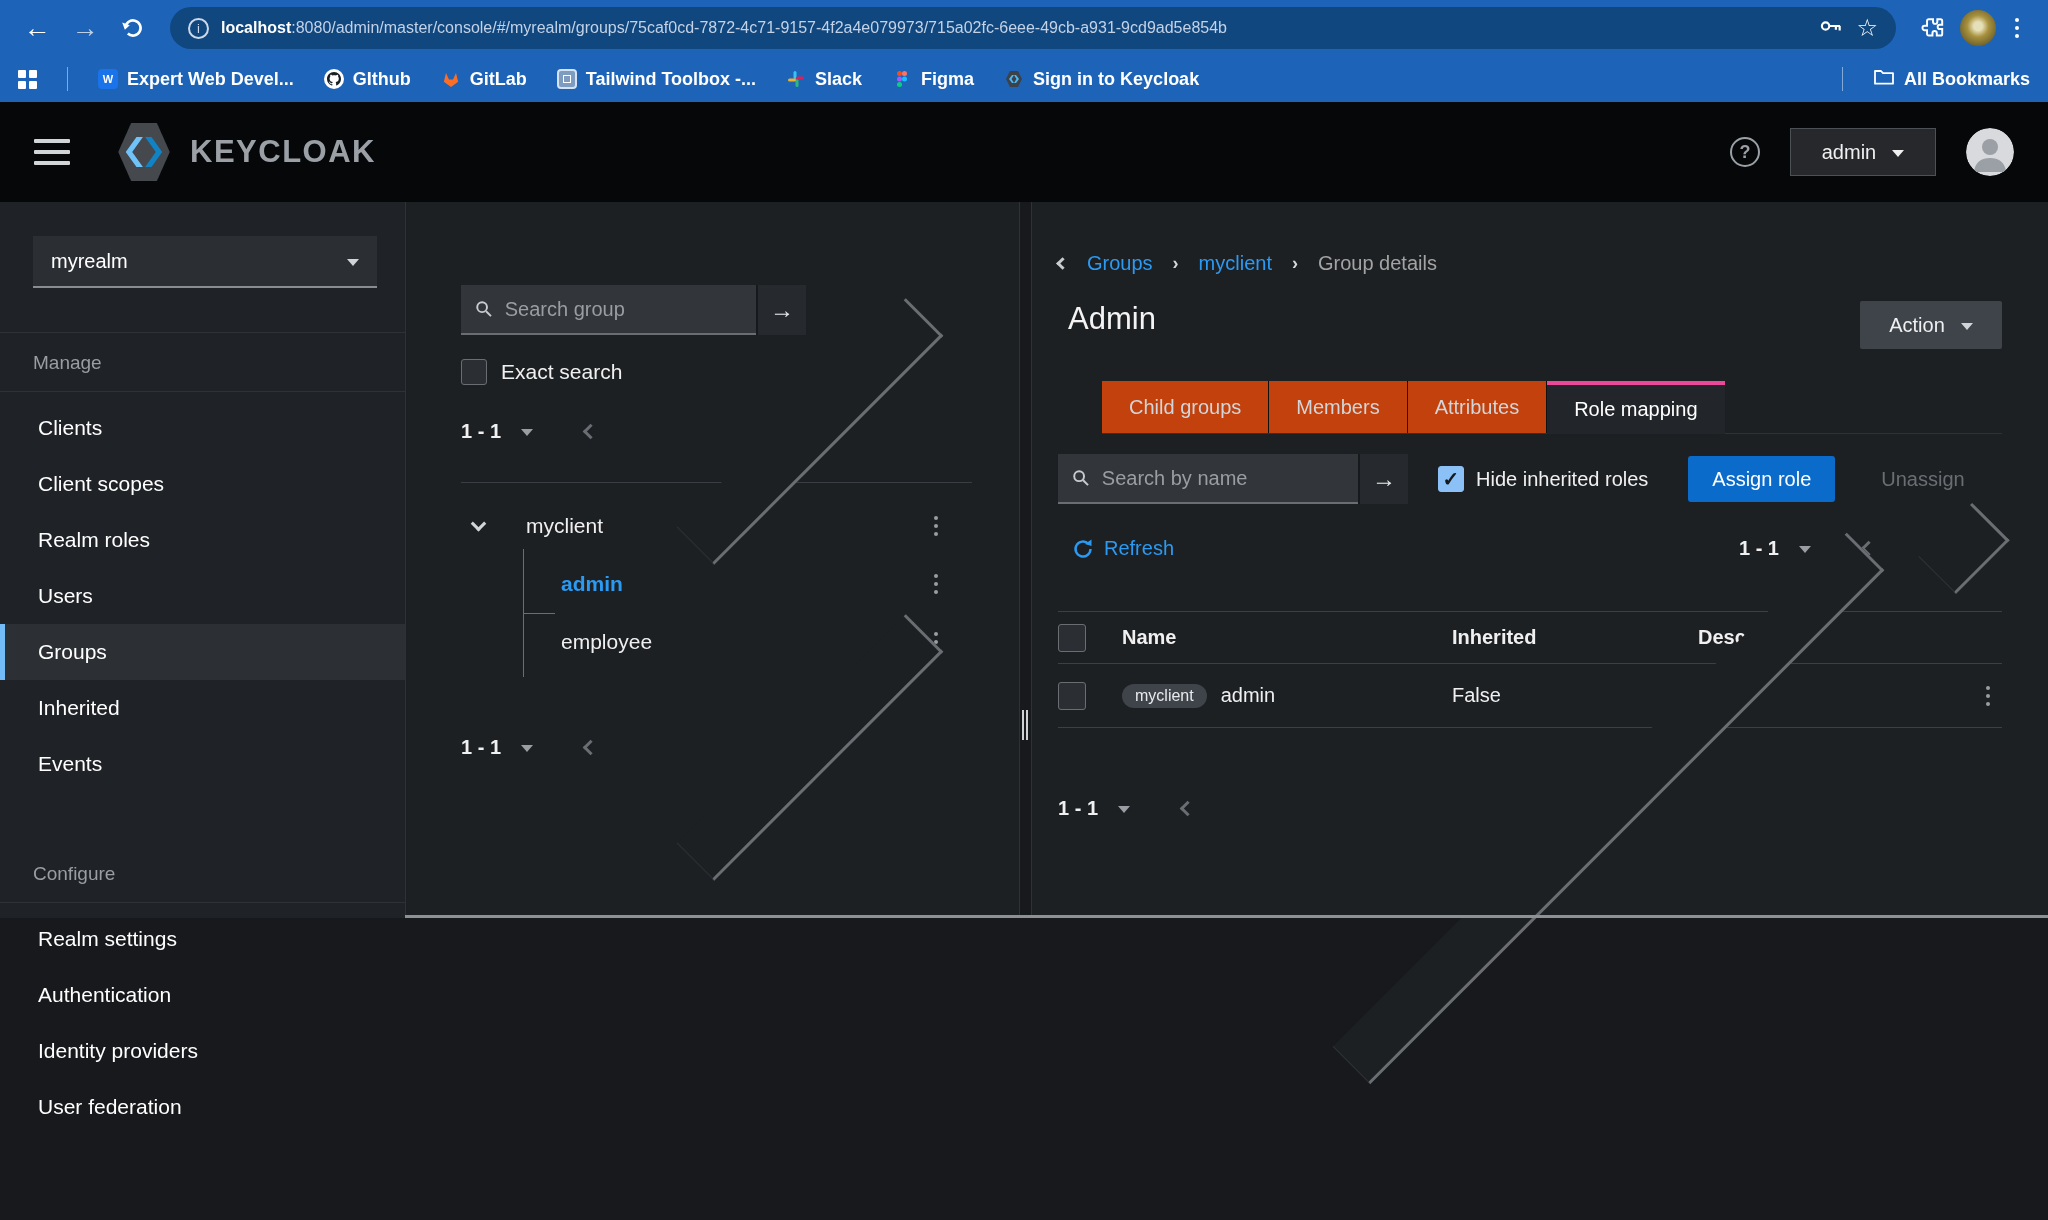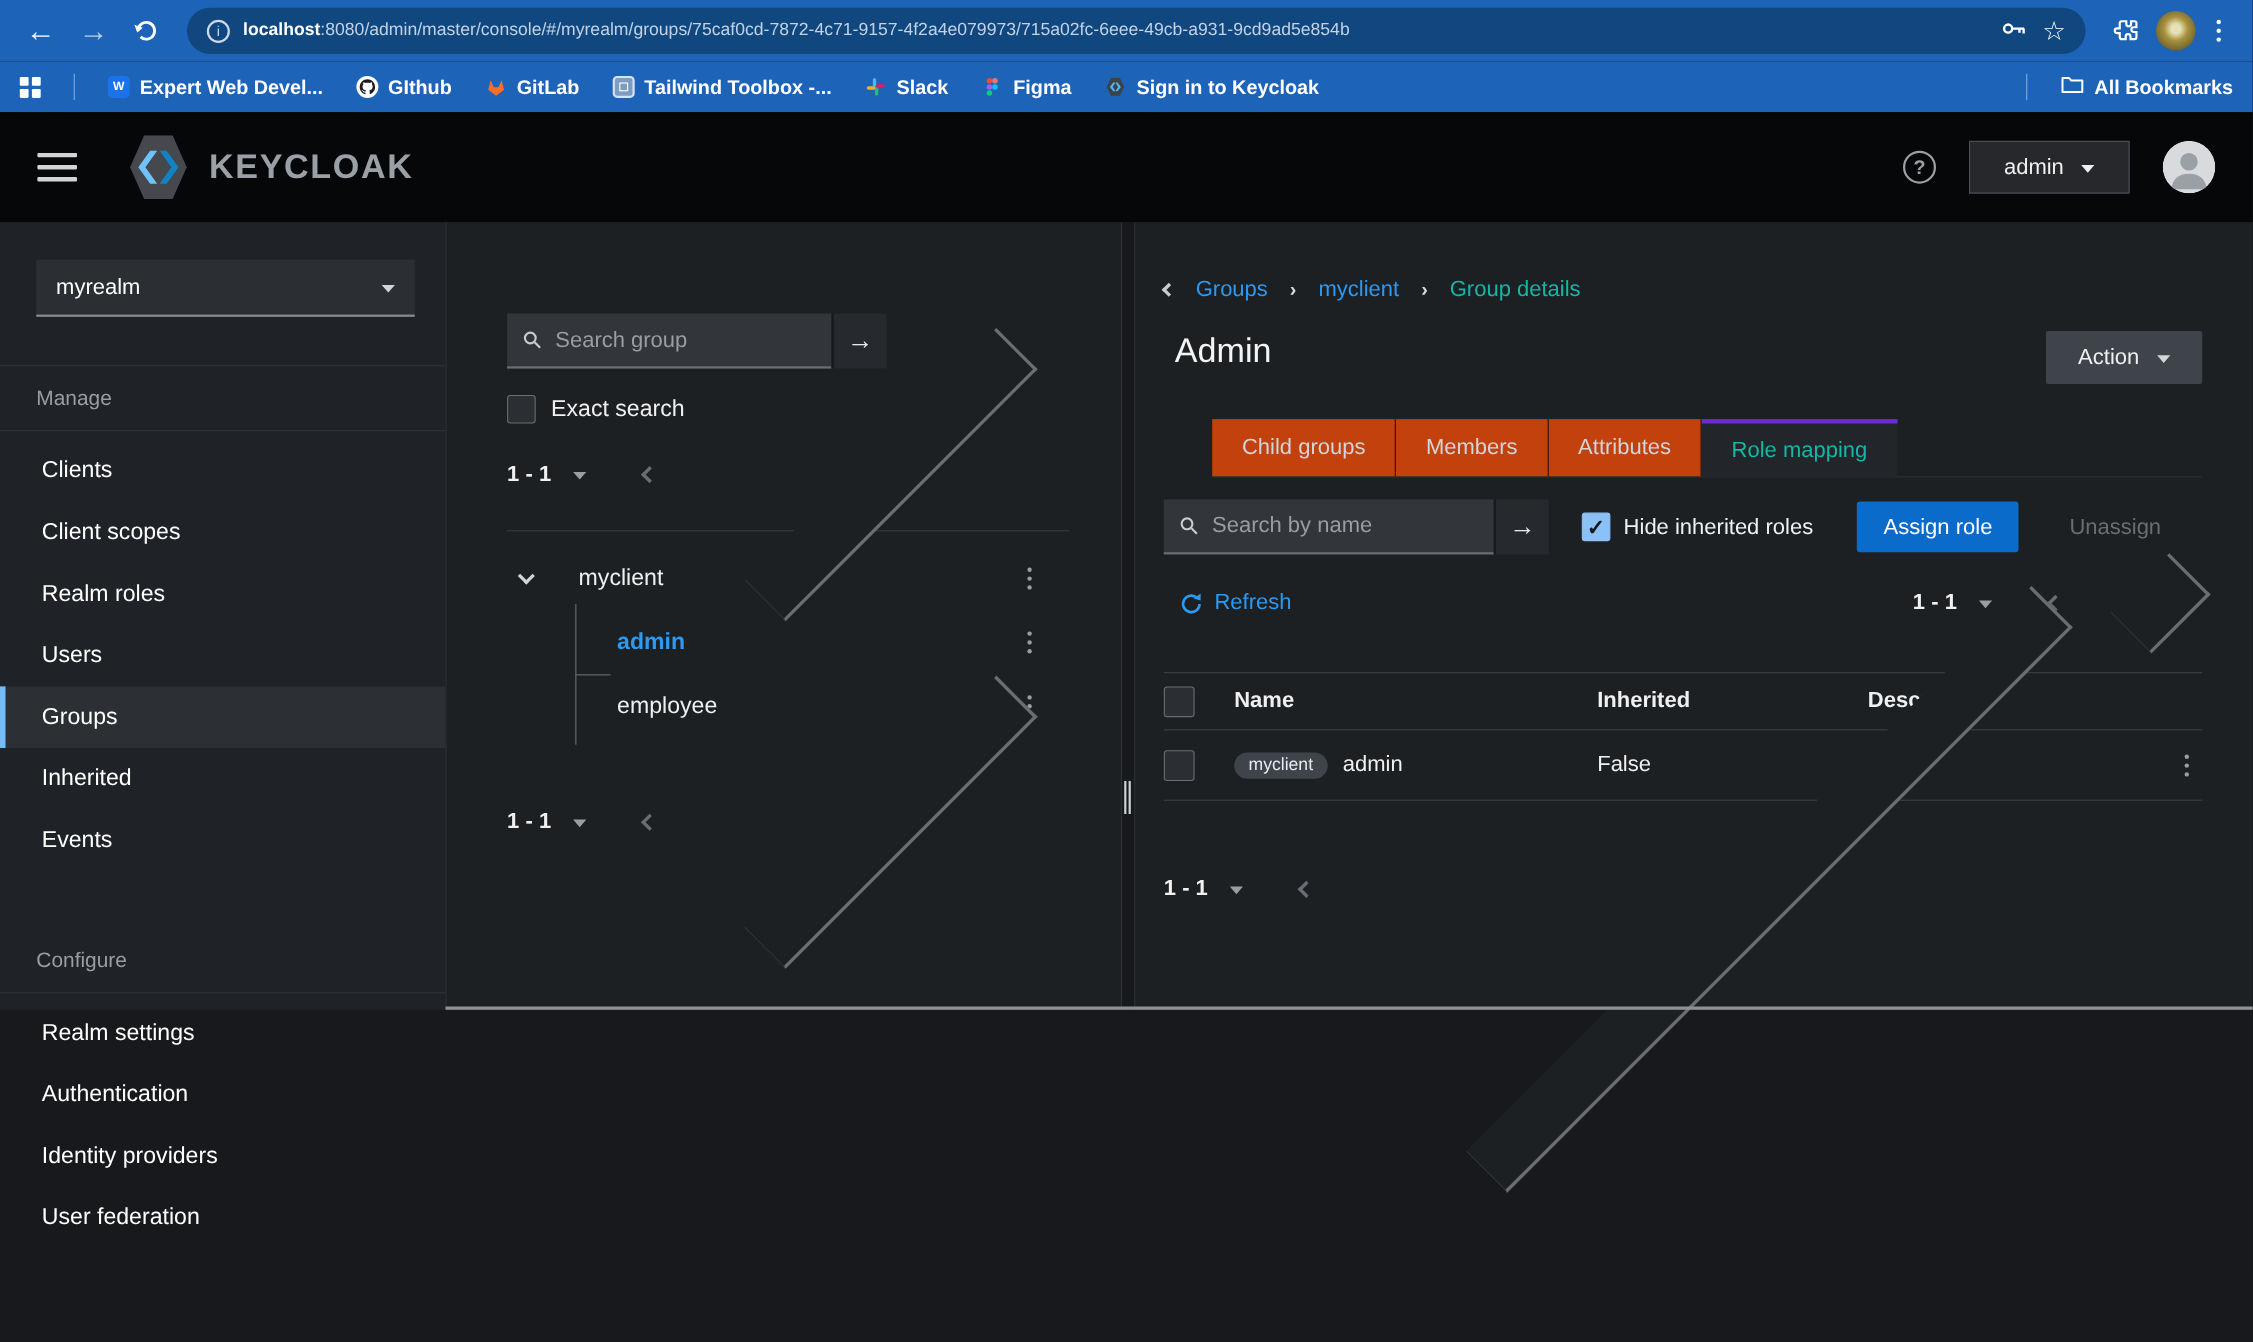--- a/index.html
+++ b/index.html
@@ -89,28 +89,28 @@
   .panel-gap{width:11px;flex:0 0 auto;background:#17191c;position:relative}
   .grip{position:absolute;left:2px;top:508px;height:30px;width:7px;display:flex;gap:2px}
   .grip b{width:2px;height:100%;background:#cfd2d5}
 
   
   .right{flex:1;background:#1d2023;border-left:1px solid #2e3236;padding:50px 46px 0 26px;min-width:0}
   .breadcrumb{display:flex;align-items:center;gap:20px;font-size:20px}
   .breadcrumb .chev.left{color:#c8ccd0;width:9px;height:9px}
   .bc-link{color:#2b9af3;cursor:pointer}
   .bc-sep{color:#d6d9dc;font-size:18px;font-weight:700}
-  .bc-current{color:#14b8a6}
+  .bc-current{color:#a3a3a3}
   .title-row{display:flex;align-items:flex-start;justify-content:space-between;margin-top:26px;padding-left:10px}
   .page-title{font-size:31px;font-weight:400;color:#f4f4f4}
   .action-btn{height:48px;min-width:142px;background:#3f444b;color:#f0f0f0;font-size:20px;display:flex;align-items:center;justify-content:center;gap:16px;cursor:pointer;border-radius:2px}
   .action-btn .caret{color:#d2d5d8}
   .tabs{display:flex;margin-top:32px;margin-left:44px;border-bottom:1px solid #2e3236;height:53px}
   .tab{padding:0 27px;display:flex;align-items:center;background:#c2410c;color:#d2d6da;font-size:20px;border-right:1px solid #0f1113;cursor:pointer}
-  .tab.active{background:#222529;color:#14b8a6;border-top:4px solid #6d28d9;border-right:none;margin-bottom:-1px}
+  .tab.active{background:#222529;color:#ffffff;border-top:4px solid #ec4899;border-right:none;margin-bottom:-1px}
   .toolbar{display:flex;align-items:center;margin-top:20px}
   .toolbar .input-group{width:350px}
   .toolbar .checkrow{margin:0 0 0 30px;font-size:20px;gap:12px}
   .btn-primary{height:46px;padding:0 24px;background:#0b6bcb;color:#fff;font-size:20px;border:none;border-radius:3px;margin-left:40px;cursor:pointer;font-family:inherit}
   .btn-disabled{color:#6a6e73;font-size:20px;margin-left:46px;cursor:default;background:none;border:none;font-family:inherit}
   .refresh-row{display:flex;align-items:center;margin-top:18px;padding-left:14px}
   .refresh-link{display:flex;align-items:center;gap:10px;color:#2b9af3;font-size:20px;cursor:pointer}
   .refresh-row .pager{margin:0 0 0 auto}
   .roles-table{margin-top:36px}
   .t-row{display:grid;grid-template-columns:64px 330px 246px 1fr 56px;align-items:center}

